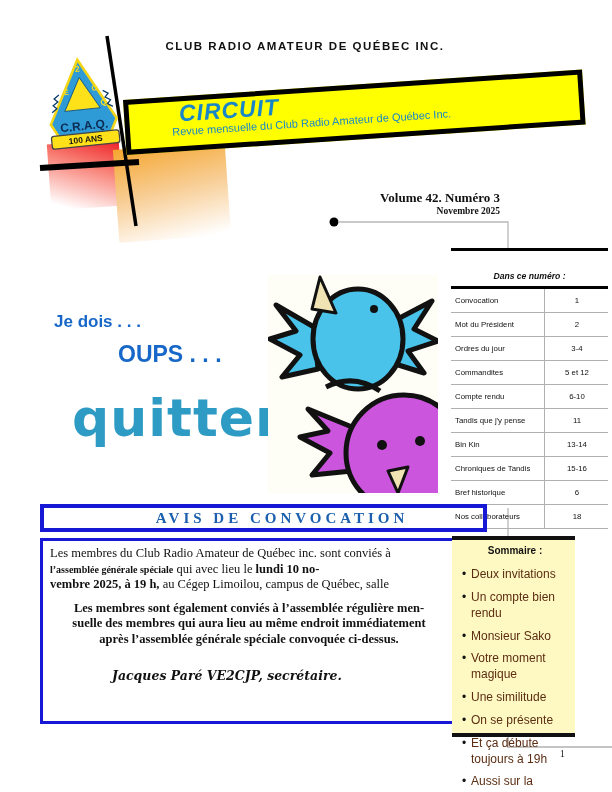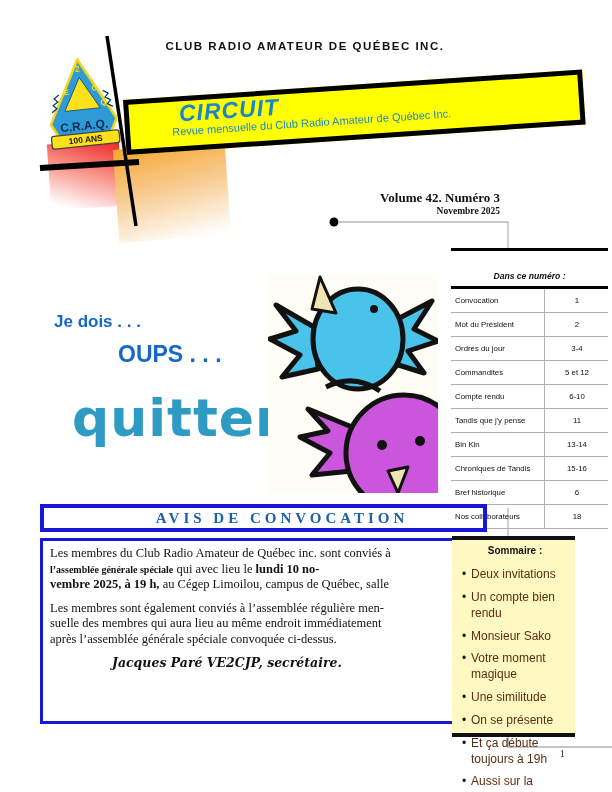--- a/index.html
+++ b/index.html
@@ -65,21 +65,21 @@
 
   
   #avis-title-box{left:40px;top:504px;width:402px;height:20px;
     border:4px solid #1717D6;text-align:center;
     font-family:"Liberation Serif",serif;font-weight:bold;font-size:15px;
     color:#1B5FAE;letter-spacing:4px;line-height:20px;padding-left:37px;}
   #avis-body-box{left:40px;top:538px;width:398px;height:170px;
     border:3px solid #1717D6;padding:5px 7px;
     font-family:"Liberation Serif",serif;font-size:12.5px;line-height:1.24;}
   #avis-body-box p{margin:0 0 8px 0;}
-  #avis-body-box p.b{font-weight:normal;margin-bottom:8px;}
+  #avis-body-box p.b{font-weight:bold;margin-bottom:21px;text-align:center;}
   #avis-body-box .em-big{font-size:10px;font-weight:bold;}
   #avis-body-box .sig{font-style:italic;font-weight:bold;margin:6px 0 0 62px;
     font-family:"DejaVu Serif",serif;}
 
   #page-number{left:560px;top:749px;font-family:"Liberation Serif",serif;font-size:9.5px;}
 
   svg text{font-family:"Liberation Sans",sans-serif;}
 </style>
 </head>
 <body>

